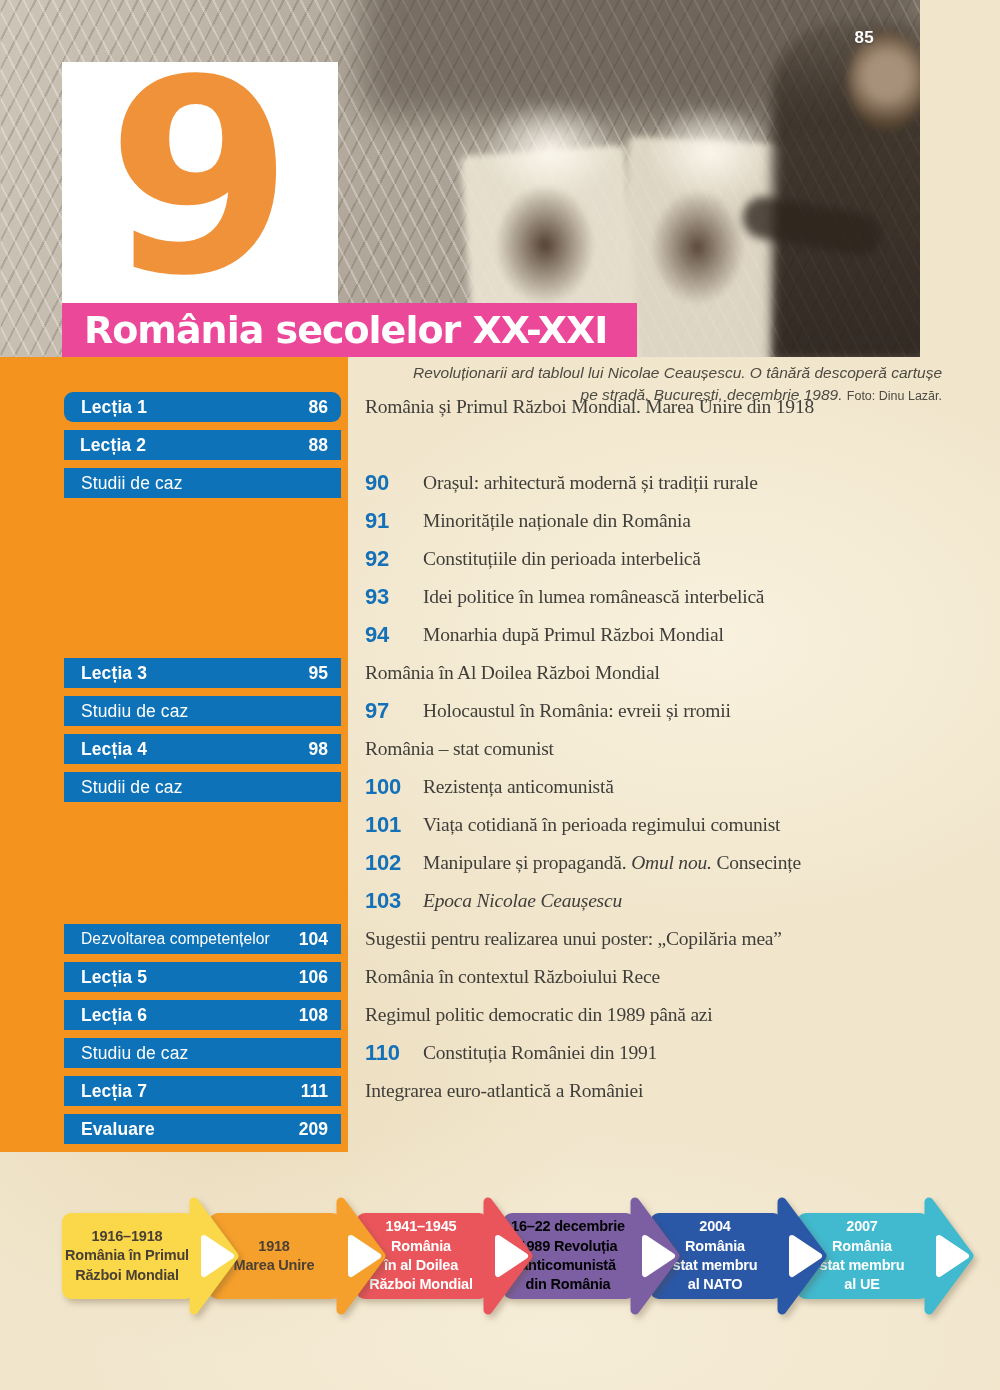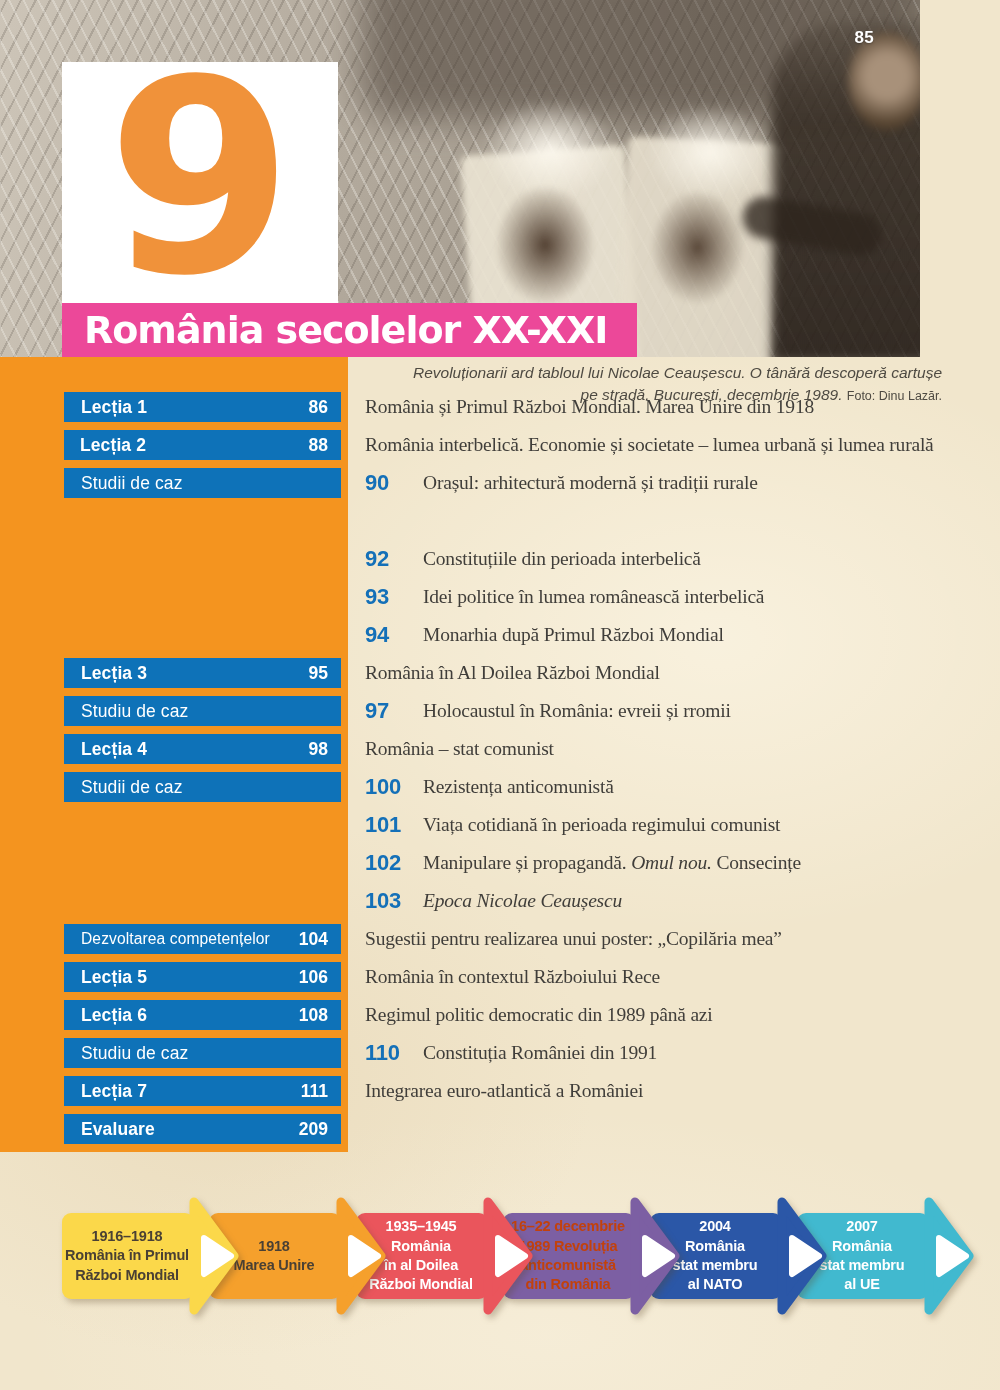--- a/index.html
+++ b/index.html
@@ -89,40 +89,41 @@
 </div>
 
 <div class="orange-col"></div>
 
 <div class="caption">
   <span class="cap-it">Revoluționarii ard tabloul lui Nicolae Ceaușescu. O tânără descoperă cartușe pe stradă. București, decembrie 1989.</span>
   <span class="cap-credit">Foto: Dinu Lazăr.</span>
 </div>
 
 <div class="content-grid">
-    <div class="bar" style="grid-row: 1;">
+    <div class="bar" style="grid-row: 1; border-radius: 9px;">
       <span class="label">Lecția 1</span>
       <span class="pg">86</span>
     </div>
     <div class="toc-row" style="grid-row: 1;">
       <span>România și Primul Război Mondial. Marea Unire din 1918</span>
     </div>
     <div class="bar" style="grid-row: 2; padding-left: 16px;">
       <span class="label">Lecția 2</span>
       <span class="pg">88</span>
     </div>
-    <div class="toc-row" style="grid-row: 2;">
-      <span>România interbelică. Economie și societate – lumea urbană și lumea rurală</span>
-    </div>
     <div class="bar light" style="grid-row: 3;">
       <span class="label">Studii de caz</span>
     </div>
     <div class="toc-row" style="grid-row: 3;">
       <span class="toc-num">90</span>
       <span>Orașul: arhitectură modernă și tradiții rurale</span>
+    </div>
+    <div class="toc-row" style="grid-row: 4;">
+      <span class="toc-num">91</span>
+      <span>Minoritățile naționale din România</span>
     </div>
     <div class="toc-row" style="grid-row: 5;">
       <span class="toc-num">92</span>
       <span>Constituțiile din perioada interbelică</span>
     </div>
     <div class="toc-row" style="grid-row: 6;">
       <span class="toc-num">93</span>
       <span>Idei politice în lumea românească interbelică</span>
     </div>
     <div class="toc-row" style="grid-row: 7;">
@@ -234,33 +235,33 @@
         <span>Marea Unire</span>
       </div>
     </div>
     <div class="arrow" style="left: 356px; z-index: 18;">
       <svg width="178" height="120" viewBox="0 0 178 120">
         <rect x="0" y="17" width="132" height="86" rx="9" fill="#EA555C"></rect>
         <path d="M132 6 L172 60 L132 114 Z" fill="#EA555C" stroke="#EA555C" stroke-width="9" stroke-linejoin="round"></path>
         <path d="M142 42 L169 60 L142 78 Z" fill="#ffffff" stroke="#ffffff" stroke-width="6" stroke-linejoin="round"></path>
       </svg>
       <div class="atext" style="color: rgb(255, 255, 255);">
-        <span>1935–1945</span>
+        <span>1941–1945</span>
         <span>România</span>
         <span>în al Doilea</span>
         <span>Război Mondial</span>
       </div>
     </div>
     <div class="arrow" style="left: 503px; z-index: 17;">
       <svg width="178" height="120" viewBox="0 0 178 120">
         <rect x="0" y="17" width="132" height="86" rx="9" fill="#7C5FA3"></rect>
         <path d="M132 6 L172 60 L132 114 Z" fill="#7C5FA3" stroke="#7C5FA3" stroke-width="9" stroke-linejoin="round"></path>
         <path d="M142 42 L169 60 L142 78 Z" fill="#ffffff" stroke="#ffffff" stroke-width="6" stroke-linejoin="round"></path>
       </svg>
-      <div class="atext" style="color: #c2410c;">
+      <div class="atext" style="color: #000000;">
         <span>16–22 decembrie</span>
         <span>1989 Revoluția</span>
         <span>anticomunistă</span>
         <span>din România</span>
       </div>
     </div>
     <div class="arrow" style="left: 650px; z-index: 16;">
       <svg width="178" height="120" viewBox="0 0 178 120">
         <rect x="0" y="17" width="132" height="86" rx="9" fill="#2B57A7"></rect>
         <path d="M132 6 L172 60 L132 114 Z" fill="#2B57A7" stroke="#2B57A7" stroke-width="9" stroke-linejoin="round"></path>

